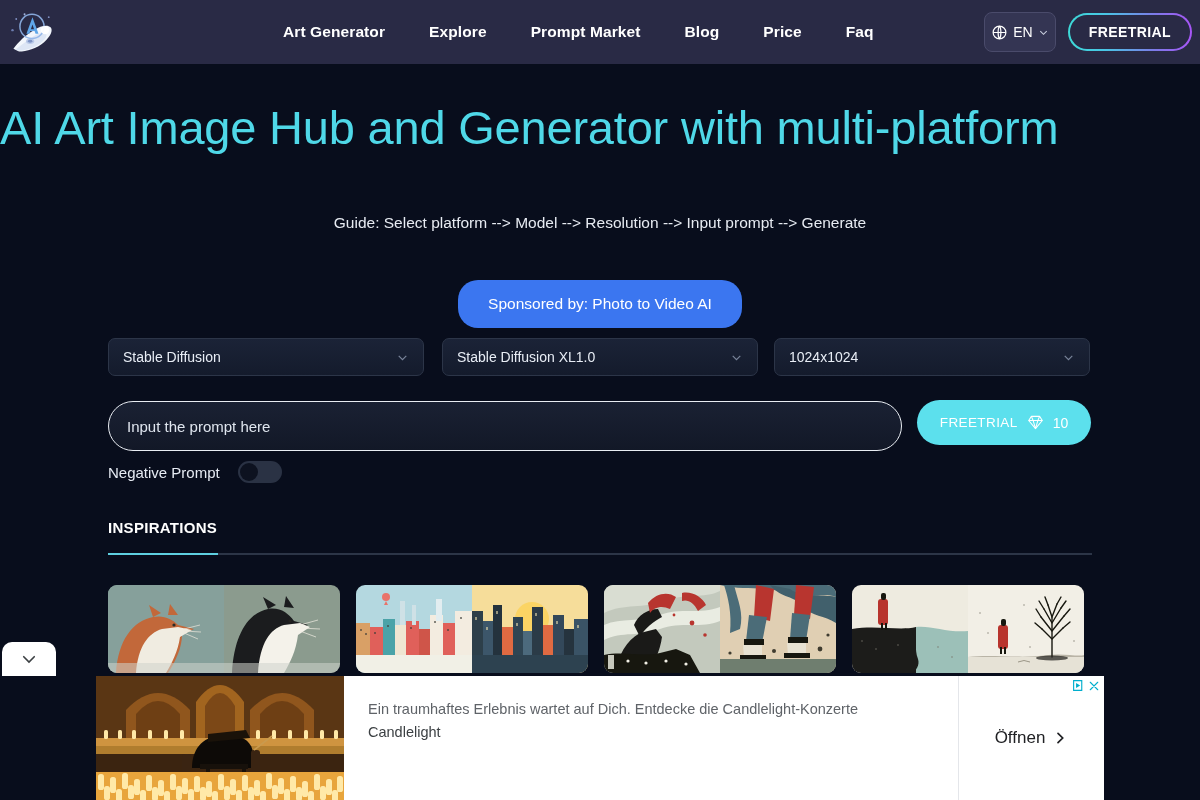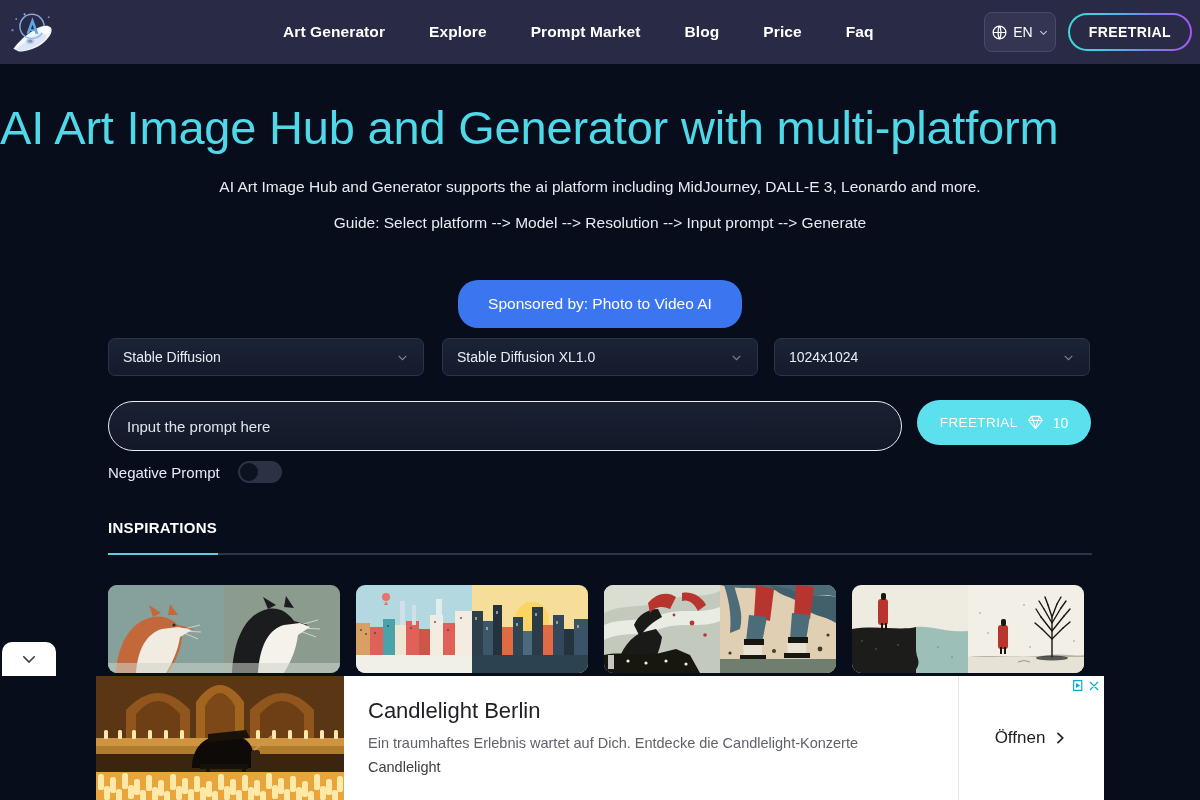--- a/index.html
+++ b/index.html
@@ -318,21 +318,20 @@
     </div>
 
     <div class="freetrial">
       <div class="freetrial-inner">
         <span>FREETRIAL</span>
       </div>
     </div>
   </div>
 
   <div class="hero-title">AI Art Image Hub and Generator with multi-platform</div>
-  <div class="hero-sub1">AI Art Image Hub and Generator supports the ai platform including MidJourney, DALL-E 3, Leonardo and more.</div>
   <div class="hero-sub2">Guide: Select platform --&gt; Model --&gt; Resolution --&gt; Input prompt --&gt; Generate</div>
 
   <div class="sponsor">
     <span>Sponsored by: Photo to Video AI</span>
   </div>
 
   <div class="select" id="sel-platform">
     <span class="val">Stable Diffusion</span>
     <svg class="cv" viewBox="0 0 24 24" fill="none" stroke="#9aa6bd" stroke-width="2.2">
         <path d="M5 9l7 7 7-7"></path>
@@ -622,21 +621,20 @@
             <rect x="188" y="113" width="6" height="14" rx="2.6"></rect>
           <rect x="200" y="111" width="6" height="14" rx="2.6"></rect>
             <rect x="212" y="115" width="6" height="14" rx="2.6"></rect>
           <rect x="224" y="110" width="6" height="14" rx="2.6"></rect>
             <rect x="236" y="114" width="6" height="14" rx="2.6"></rect>
         </g>
       </svg>
     </div>
 
     <div class="ad-body">
-      <div class="ad-title">Candlelight Berlin</div>
       <div class="ad-desc">Ein traumhaftes Erlebnis wartet auf Dich. Entdecke die Candlelight-Konzerte</div>
       <div class="ad-adv">Candlelight</div>
     </div>
 
     <div class="ad-cta">
       <span>Öffnen</span>
       <svg viewBox="0 0 24 24" fill="none" stroke="#202124" stroke-width="2.6" stroke-linecap="round">
           <path d="M9 5l7 7-7 7"></path>
         </svg>
     </div>

